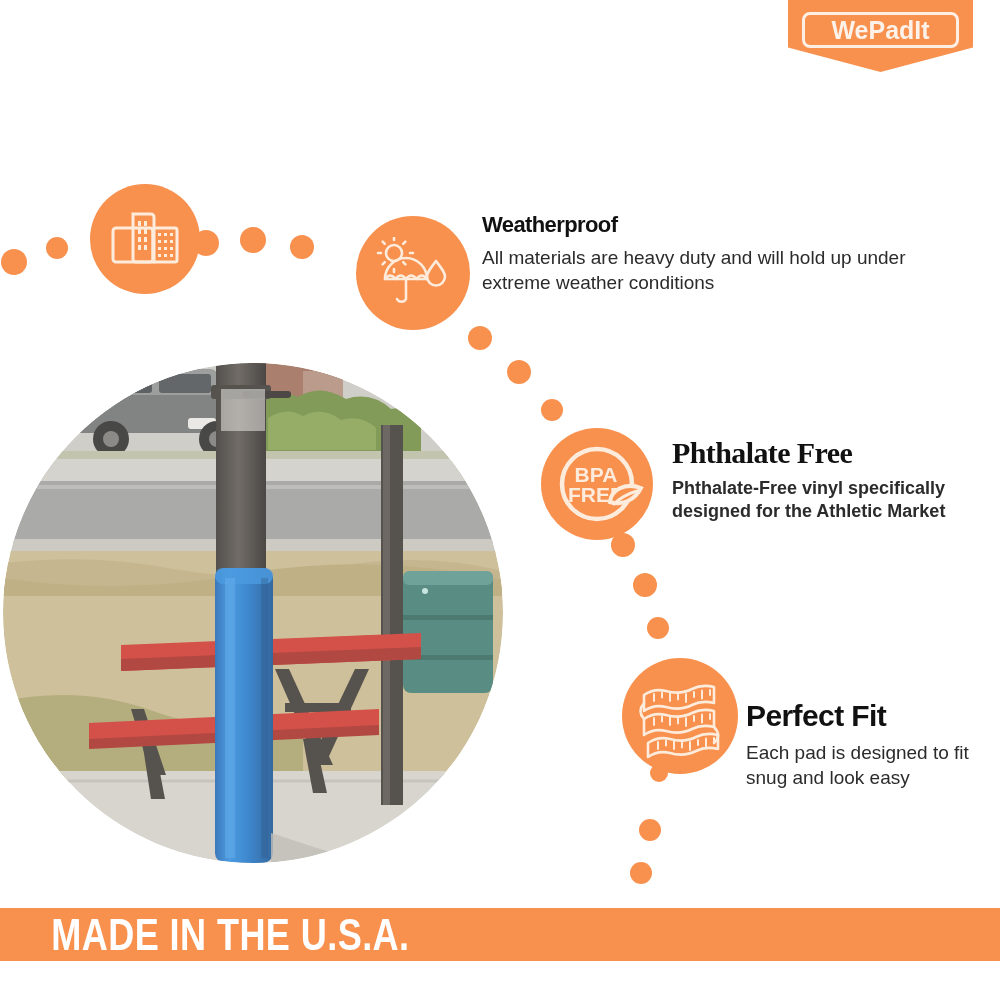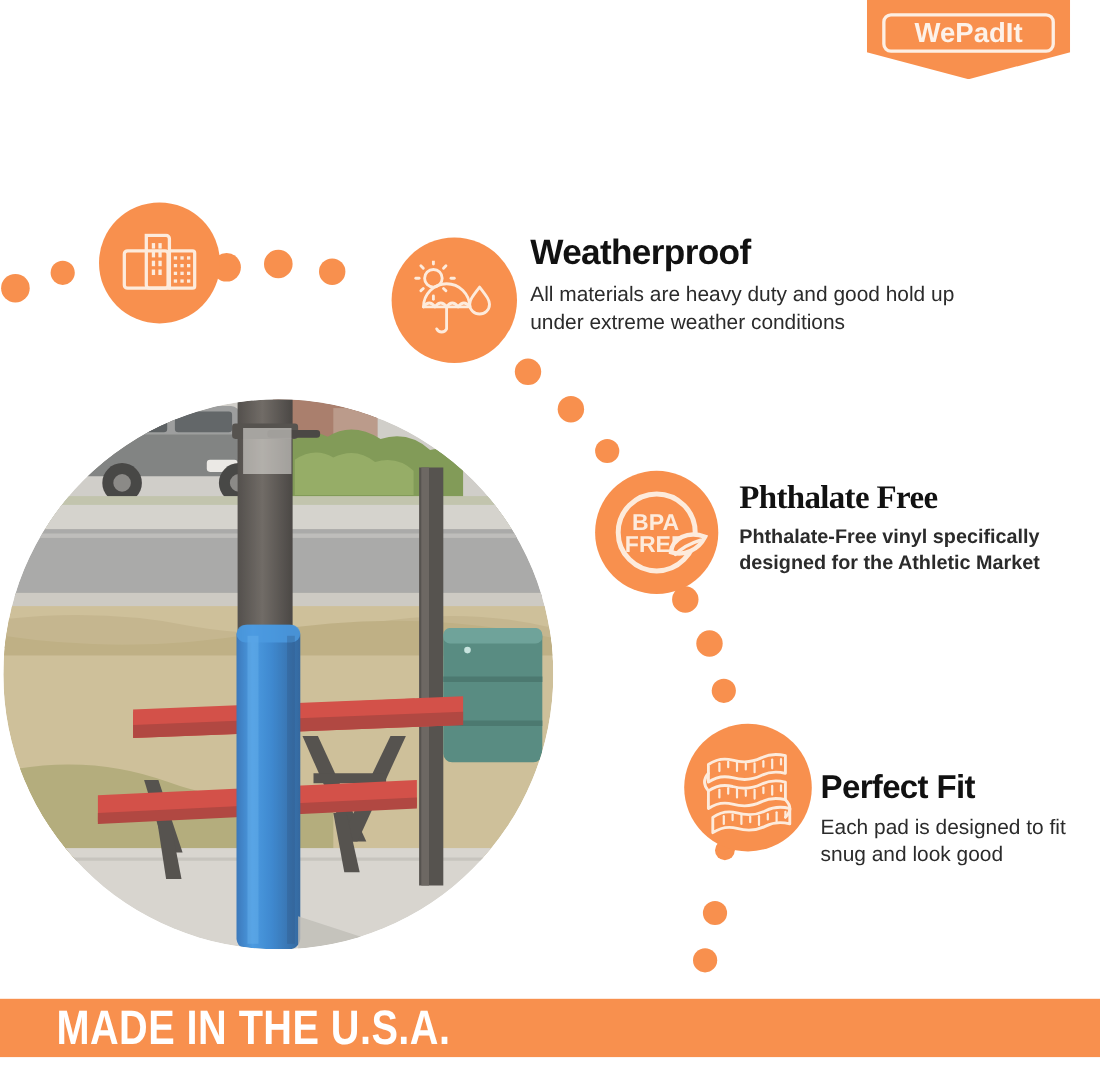--- a/index.html
+++ b/index.html
@@ -79,21 +79,21 @@
   }
   #easy-install-block .feature-title { font-size: 33px; }
   #easy-install-block .feature-body { font-size: 19px; margin-top: 11px; }
 
   #weatherproof-block {
     position: absolute;
     left: 482px;
     top: 213px;
     width: 430px;
   }
-  #weatherproof-block .feature-title { font-size: 32px; }
+  #weatherproof-block .feature-title { font-size: 22px; }
   #weatherproof-block .feature-body { font-size: 19px; margin-top: 9px; }
 
   #phthalate-block {
     position: absolute;
     left: 672px;
     top: 437px;
     width: 300px;
   }
   #phthalate-block .feature-title { font-size: 30px; font-family: Liberation Serif, serif; }
   #phthalate-block .feature-body { font-size: 18px; margin-top: 8px; font-weight: bold; }
@@ -223,21 +223,21 @@
           <rect x="59" y="35" width="3" height="3"></rect>
         <rect x="47" y="42" width="3" height="3"></rect>
           <rect x="53" y="42" width="3" height="3"></rect>
           <rect x="59" y="42" width="3" height="3"></rect>
       </g>
     </svg>
   </div>
 
   <div id="weatherproof-block">
     <h2 class="feature-title">Weatherproof</h2>
-    <p class="feature-body">All materials are heavy duty and good hold up under extreme weather conditions</p>
+    <p class="feature-body">All materials are heavy duty and will hold up under extreme weather conditions</p>
   </div>
 
   <div class="icon-badge" id="icon-weather">
     <svg width="78" height="72" viewBox="0 0 78 72" fill="none" stroke="#FDEBDC" stroke-width="2.6" stroke-linecap="round" stroke-linejoin="round">
       <circle cx="20" cy="16" r="8"></circle>
       <g>
         <path d="M20 3 v-3"></path>
           <path d="M20 32 v3"></path>
         <path d="M7 16 h-3"></path>
           <path d="M36 16 h3"></path>
@@ -263,21 +263,21 @@
       <circle cx="48" cy="48" r="35" stroke="#FDEBDC" stroke-width="4.5" fill="none"></circle>
       <text x="47" y="46" text-anchor="middle" fill="#FDEBDC" font-family="Liberation Sans, sans-serif" font-size="21" font-weight="800">BPA</text>
       <text x="47" y="66" text-anchor="middle" fill="#FDEBDC" font-family="Liberation Sans, sans-serif" font-size="21" font-weight="800">FREE</text>
       <path d="M92 52 c-16 -6 -30 2 -31 14 c12 4 25 -2 31 -14 z" fill="#F8904E" stroke="#FDEBDC" stroke-width="4"></path>
       <path d="M88 55 c-10 3 -18 8 -23 13" stroke="#FDEBDC" stroke-width="3" fill="none" stroke-linecap="round"></path>
     </svg>
   </div>
 
   <div id="perfectfit-block">
     <h2 class="feature-title">Perfect Fit</h2>
-    <p class="feature-body">Each pad is designed to fit snug and look good</p>
+    <p class="feature-body">Each pad is designed to fit snug and look easy</p>
   </div>
 
   <div class="icon-badge" id="icon-fit">
     <svg width="92" height="86" viewBox="0 0 92 86" fill="none" stroke="#FDEBDC" stroke-width="2.6" stroke-linejoin="round" stroke-linecap="round">
       <path d="M10 22 q10 -7 22 -4 q14 4 26 -2 q10 -5 22 -2 v16 q-12 -3 -22 2 q-12 6 -26 2 q-12 -3 -22 4 z"></path>
       <path d="M10 46 q10 -7 22 -4 q14 4 26 -2 q10 -5 22 -2 v16 q-12 -3 -22 2 q-12 6 -26 2 q-12 -3 -22 4 z"></path>
       <path d="M14 70 q10 -7 22 -4 q14 4 26 -2 q10 -5 22 -2 v14 q-12 -3 -22 2 q-12 6 -26 2 q-12 -3 -22 4 z"></path>
       <path d="M10 30 q-7 8 0 16" fill="none"></path>
       <path d="M80 54 q8 8 0 16" fill="none"></path>
       <g stroke-width="2">

